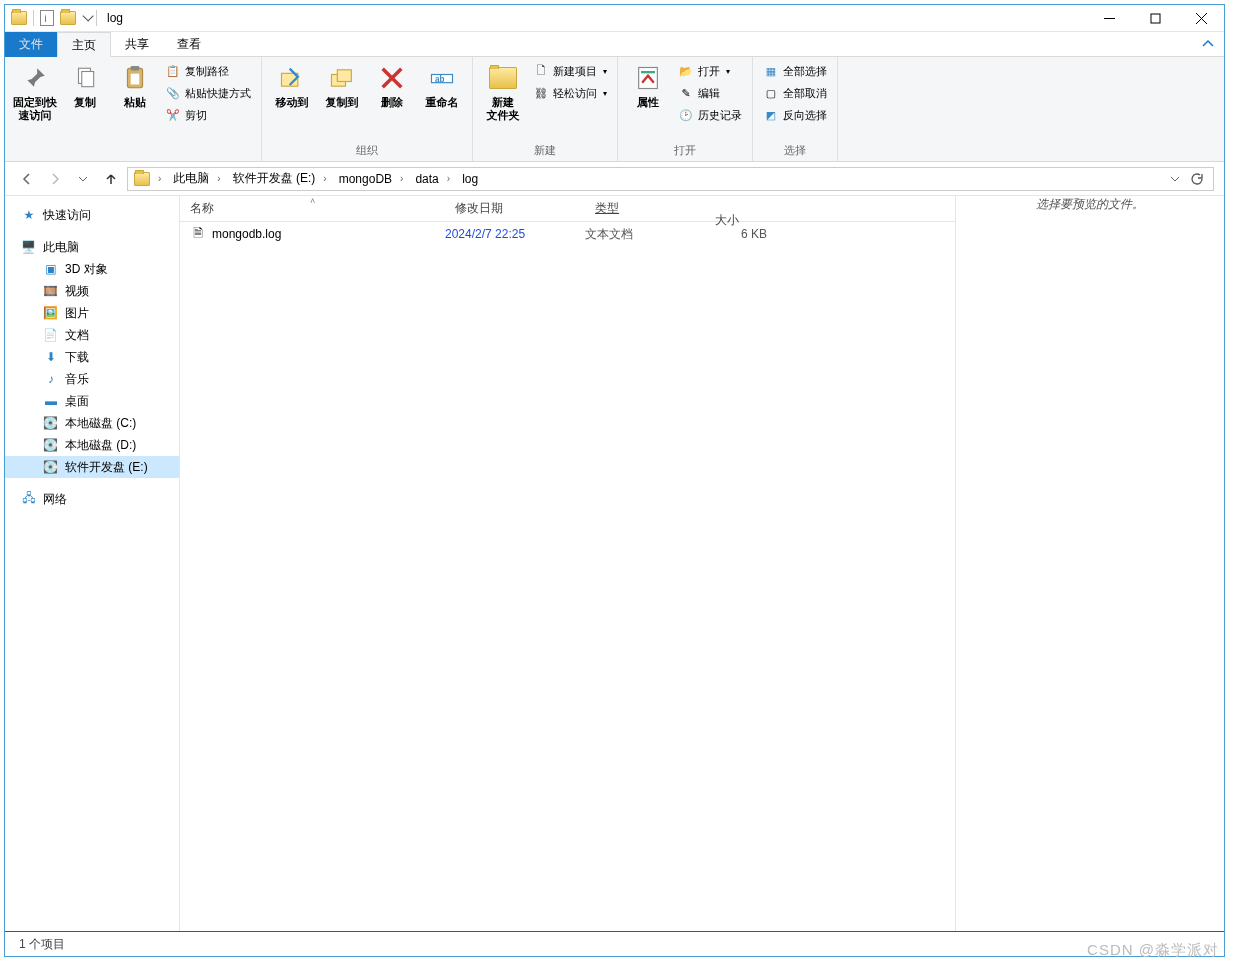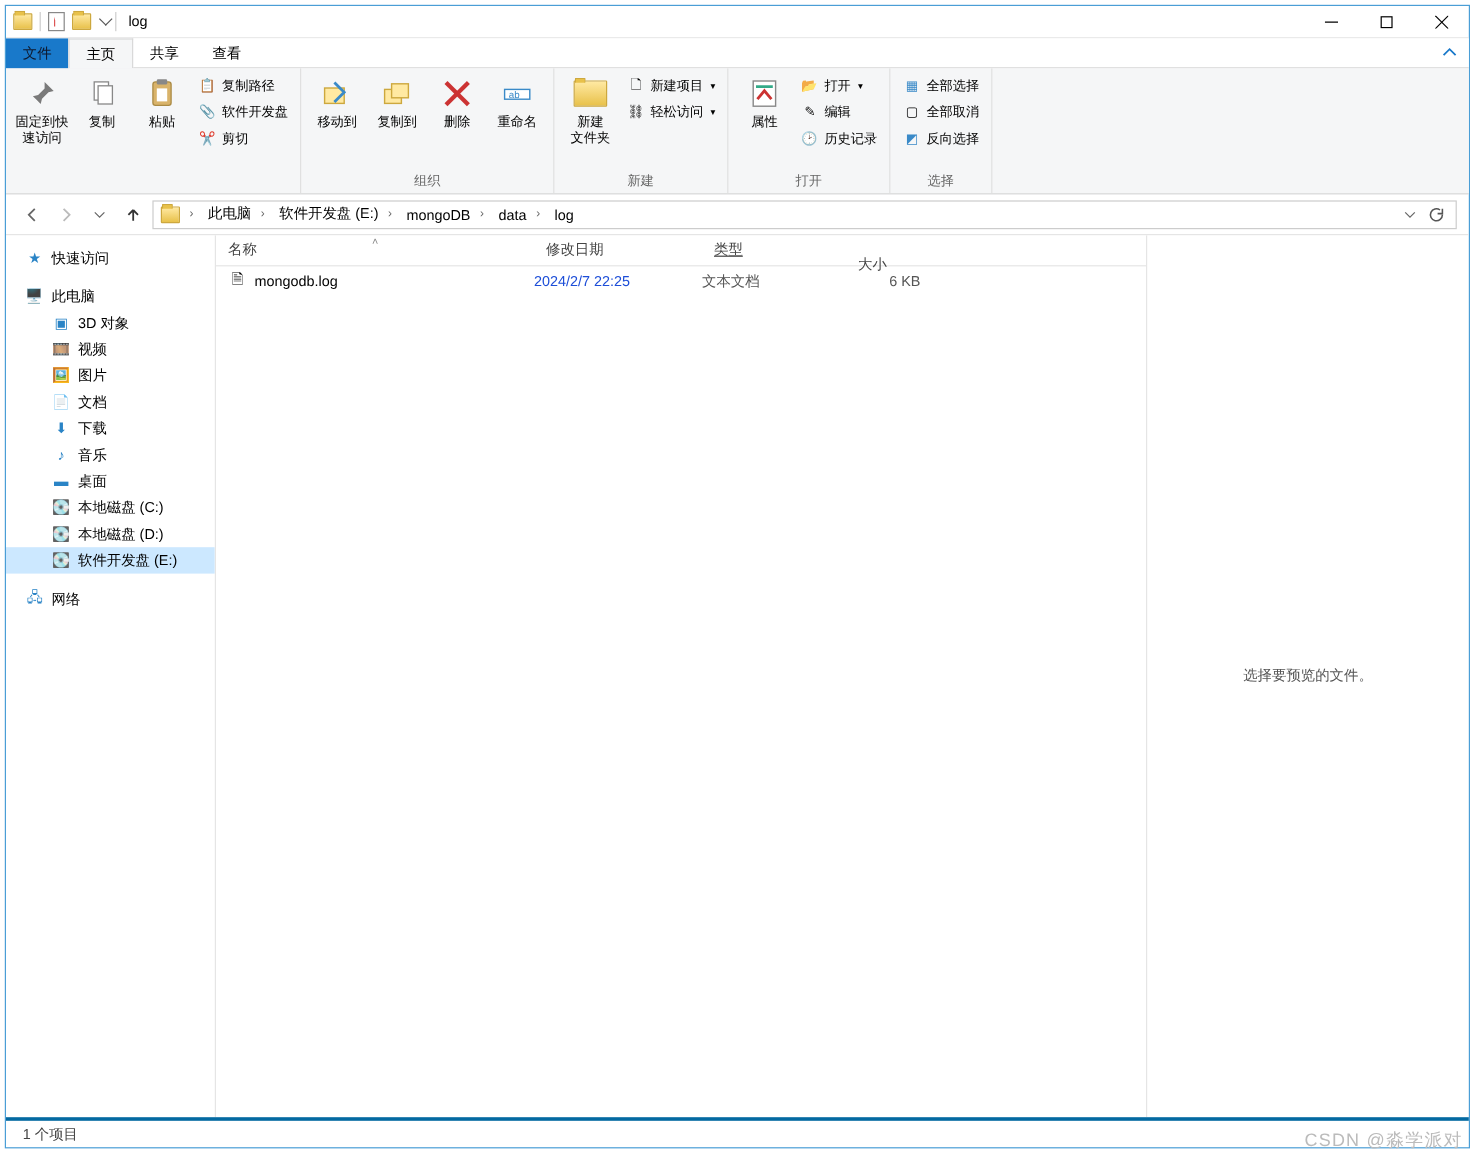--- a/index.html
+++ b/index.html
@@ -16,30 +16,30 @@
 .doc-ico::after { content:""; position:absolute; top:3px; bottom:3px; left:4px; right:6px; border-left:1px solid #d55; border-top:3px double transparent; }
 .dropdown-arrow { width:8px; height:8px; border-bottom:1px solid #555; border-right:1px solid #555; transform:rotate(45deg) translateY(-3px); }
 .title-text { margin-left: 4px; font-size: 12px; }
 .titlebar-right { margin-left: auto; display: flex; }
 .winbtn { width: 46px; height: 27px; display: flex; align-items: center; justify-content: center; cursor: pointer; }
 .winbtn svg { width: 11px; height: 11px; }
 
 
 .tabs-row { height: 25px; display: flex; background: #fff; border-bottom: 1px solid #d9d9d9; }
 .tab { padding: 0 14px; height: 25px; line-height: 25px; cursor: pointer; font-size: 12px; }
-.tab.file { background: #1979ca; color: #0f172a; }
+.tab.file { background: #1979ca; color: #e5e5e5; }
 .tab.active { background: #f5f6f7; border: 1px solid #d9d9d9; border-bottom: 1px solid #f5f6f7; margin-bottom: -1px; }
 .help-caret { margin-left: auto; padding: 0 10px; color: #1979ca; display: flex; align-items: center; }
 
 
 .ribbon { height: 105px; background: #f5f6f7; border-bottom: 1px solid #d9d9d9; display: flex; }
 .rgroup { border-right: 1px solid #e0e0e0; display: flex; flex-direction: column; padding: 3px 6px 0; }
 .rgroup-body { flex: 1; display: flex; align-items: flex-start; gap: 2px; }
 .rgroup-label { text-align: center; font-size: 11px; color: #666; padding: 2px 0 3px; }
-.bigbtn { display: flex; flex-direction: column; align-items: center; width: 48px; padding: 2px; cursor: pointer; gap: 2px; }
+.bigbtn { display: flex; flex-direction: column; align-items: center; width: 48px; padding: 2px; cursor: pointer; gap: 2px; font-weight: bold; }
 .bigbtn .ico { width: 32px; height: 32px; display: flex; align-items: center; justify-content: center; }
 .bigbtn .lbl { font-size: 11px; text-align: center; line-height: 13px; }
 .smallrow { display: flex; align-items: center; gap: 4px; padding: 2px 4px; cursor: pointer; font-size: 11px; height: 22px; }
 .smallrow .sico { width: 16px; height: 16px; display: flex; align-items: center; justify-content: center; }
 .stackcol { display: flex; flex-direction: column; justify-content: flex-start; }
 
 
 .addr-row { height: 34px; display: flex; align-items: center; gap: 4px; padding: 0 10px; border-bottom: 1px solid #e5e5e5; }
 .navbtn { width: 24px; height: 24px; display: flex; align-items: center; justify-content: center; color: #888; cursor: pointer; border-radius: 2px; }
 .navbtn.enabled { color: #333; }
@@ -69,24 +69,24 @@
 .ch.type { width: 120px; text-decoration: underline; }
 .ch.size { width: 70px; text-align: left; margin-top: 24px; }
 .sort-ind { position: absolute; top: 0; left: 130px; color: #888; font-size: 9px; }
 .file-list { flex: 1; }
 .file-row { display: flex; align-items: center; height: 24px; padding-left: 10px; cursor: pointer; font-size: 12px; }
 .fc.name { width: 255px; display: flex; align-items: center; gap: 6px; }
 .fc.date { width: 140px; color: #1d4ed8; }
 .fc.type { width: 120px; color: #555; }
 .fc.size { width: 70px; text-align: right; color: #555; padding-right: 8px; }
 
-.preview-pane { width: 268px; display: flex; align-items: center; justify-content: center; color: #555; font-size: 12px; }
-
-
-.statusbar { height: 25px; border-top: 3px solid #0369a1; display: flex; align-items: center; padding: 0 14px; font-size: 12px; color: #444; }
+.preview-pane { width: 268px; display: flex; align-items: flex-start; justify-content: center; color: #555; font-size: 12px; font-style: italic; }
+
+
+.statusbar { height: 25px; border-top: 1px solid #0369a1; display: flex; align-items: center; padding: 0 14px; font-size: 12px; color: #444; }
 
 .watermark { position: absolute; right: 14px; bottom: 10px; color: #bbb; font-size: 15px; letter-spacing: 1px; pointer-events: none; }
 </style>
 </head>
 <body>
 
 <div class="window">
 
   <div class="titlebar">
     <div class="titlebar-left">
@@ -162,21 +162,21 @@
             </div>
           <div class="lbl">粘贴</div>
         </div>
         <div class="stackcol">
           <div class="smallrow">
               <span class="sico">📋</span>
               <span>复制路径</span>
             </div>
           <div class="smallrow">
               <span class="sico">📎</span>
-              <span>软件开发盘</span>
+              <span>粘贴快捷方式</span>
             </div>
           <div class="smallrow">
               <span class="sico">✂️</span>
               <span>剪切</span>
             </div>
         </div>
       </div>
     </div>
 
     <div class="rgroup">

